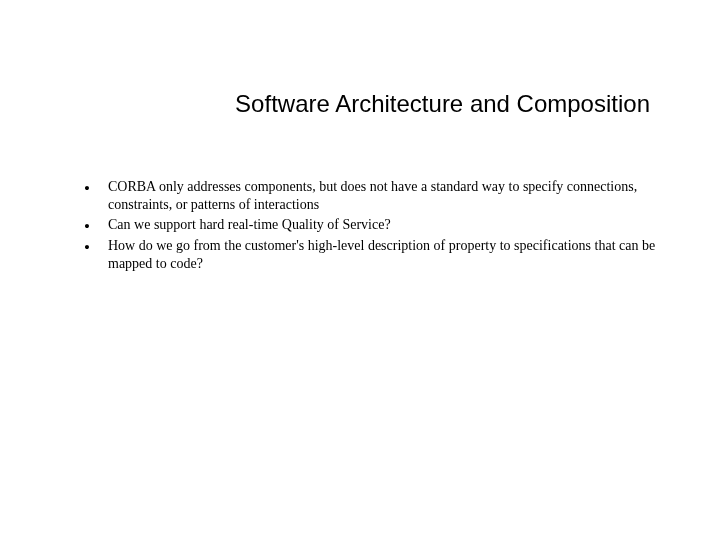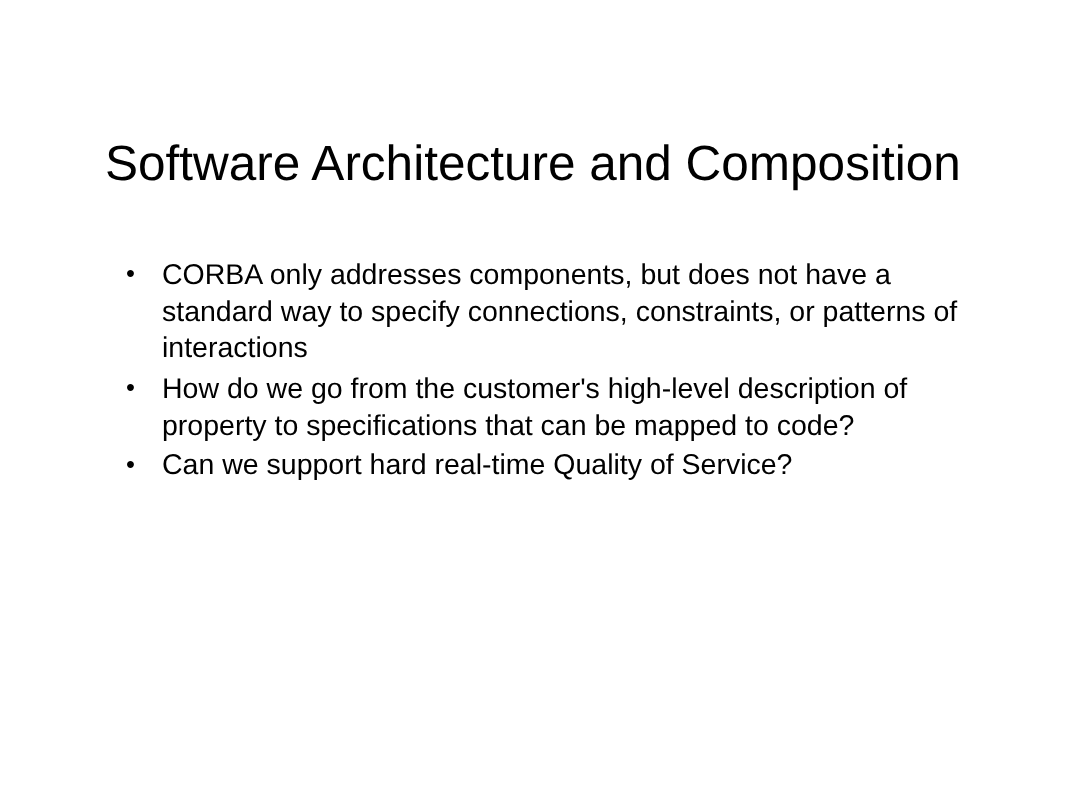--- a/index.html
+++ b/index.html
@@ -15,49 +15,50 @@
       color: #000000;
       padding: 0;
       overflow: hidden;
     }
     .slide {
       width: 100%;
       height: 100%;
       padding: 90px 60px 40px 60px;
     }
     .title {
-      font-size: 33px;
+      font-size: 24px;
       font-weight: 400;
-      text-align: left;
-      margin-bottom: 44px;
+      text-align: right;
+      margin-bottom: 60px;
       margin-left: 10px;
       margin-right: 10px;
     }
     .bullet-list {
       list-style: none;
       padding-left: 20px;
     }
     .bullet-item {
       position: relative;
       padding-left: 28px;
-      font-size: 19px;
+      font-size: 14px;
       line-height: 1.3;
       margin-bottom: 2px;
+      font-family: Liberation Serif, serif;
     }
     .bullet-item::before {
       content: "•";
       position: absolute;
       left: 4px;
       top: 0;
       font-size: 17px;
     }
   </style>
 </head>
 <body>
 
 <div class="slide">
   <h1 class="title">Software Architecture and Composition</h1>
   <ul class="bullet-list">
     <li class="bullet-item">CORBA only addresses components, but does not have a standard way to specify connections, constraints, or patterns of interactions</li>
+    <li class="bullet-item">Can we support hard real-time Quality of Service?</li>
     <li class="bullet-item">How do we go from the customer's high-level description of property to specifications that can be mapped to code?</li>
-    <li class="bullet-item">Can we support hard real-time Quality of Service?</li>
   </ul>
 </div>
 
 </body></html>

